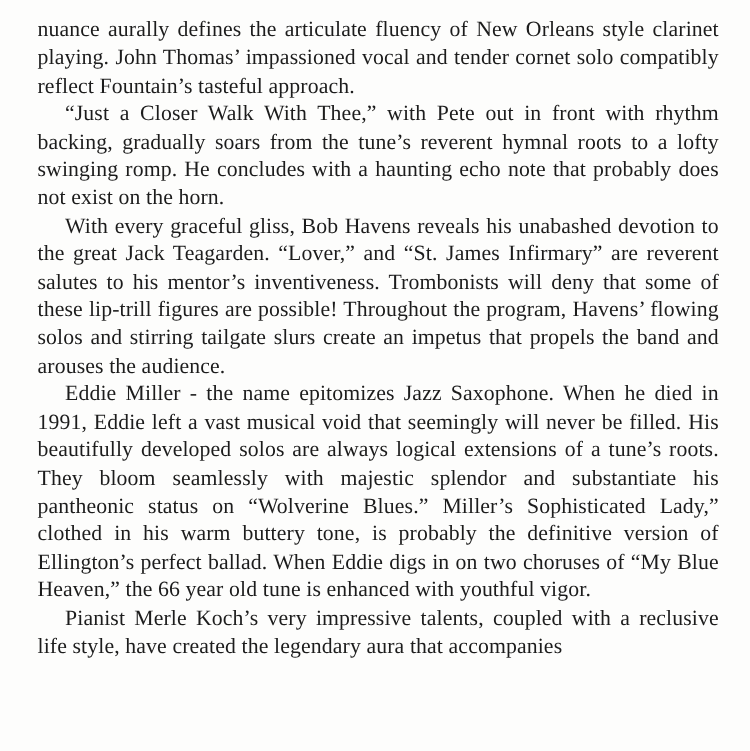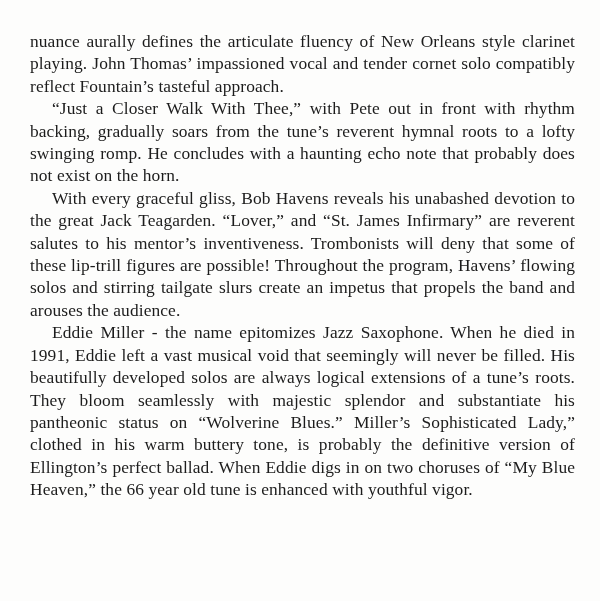--- a/index.html
+++ b/index.html
@@ -14,21 +14,21 @@
     position: relative;
   }
   .page {
     position: absolute;
     inset: 0;
     background: #fdfdfc;
   }
   .text-block {
     position: absolute;
     left: 30px;
-    top: 30px;
+    top: 12px;
     width: 545px;
     color: #1c1c1c;
     font-family: "Liberation Serif", "DejaVu Serif", serif;
     font-size: 17.4px;
     line-height: 22.4px;
     text-align: justify;
     letter-spacing: 0.1px;
   }
   .text-block p {
     margin: 0;
@@ -42,14 +42,15 @@
 </style>
 </head>
 <body>
 
 <div class="page" style="background: rgb(253, 253, 252);">
   <div class="text-block" id="liner-notes" style="color: rgb(28, 28, 28);">
       <p class=""><span>nuance aurally defines the articulate fluency of New Orleans style clarinet playing. John Thomas’ impassioned vocal and tender cornet solo compatibly reflect Fountain’s tasteful approach.</span></p>
       <p class="indent"><span class="italic">“Just a Closer Walk With Thee,”</span><span> with Pete out in front with rhythm backing, gradually soars from the tune’s reverent hymnal roots to a lofty swinging romp. He concludes with a haunting echo note that probably does not exist on the horn.</span></p>
       <p class="indent"><span>With every graceful gliss, Bob Havens reveals his unabashed devotion to the great Jack Teagarden. </span><span class="italic">“Lover,”</span><span> and </span><span class="italic">“St. James Infirmary”</span><span> are reverent salutes to his mentor’s inventiveness. Trombonists will deny that some of these lip-trill figures are possible! Throughout the program, Havens’ flowing solos and stirring tailgate slurs create an impetus that propels the band and arouses the audience.</span></p>
       <p class="indent"><span>Eddie Miller - the name epitomizes Jazz Saxophone. When he died in 1991, Eddie left a vast musical void that seemingly will never be filled. His beautifully developed solos are always logical extensions of a tune’s roots. They bloom seamlessly with majestic splendor and substantiate his pantheonic status on </span><span class="italic">“Wolverine Blues.”</span><span> Miller’s </span><span class="italic">Sophisticated Lady,”</span><span> clothed in his warm buttery tone, is probably the definitive version of Ellington’s perfect ballad. When Eddie digs in on two choruses of </span><span class="italic">“My Blue Heaven,”</span><span> the 66 year old tune is enhanced with youthful vigor.</span></p>
+      <p class="indent"><span>Pianist Merle Koch’s very impressive talents, coupled with a reclusive life style, have created the legendary aura that accompanies</span></p>
     </div>
 </div>
 
 </body></html>

